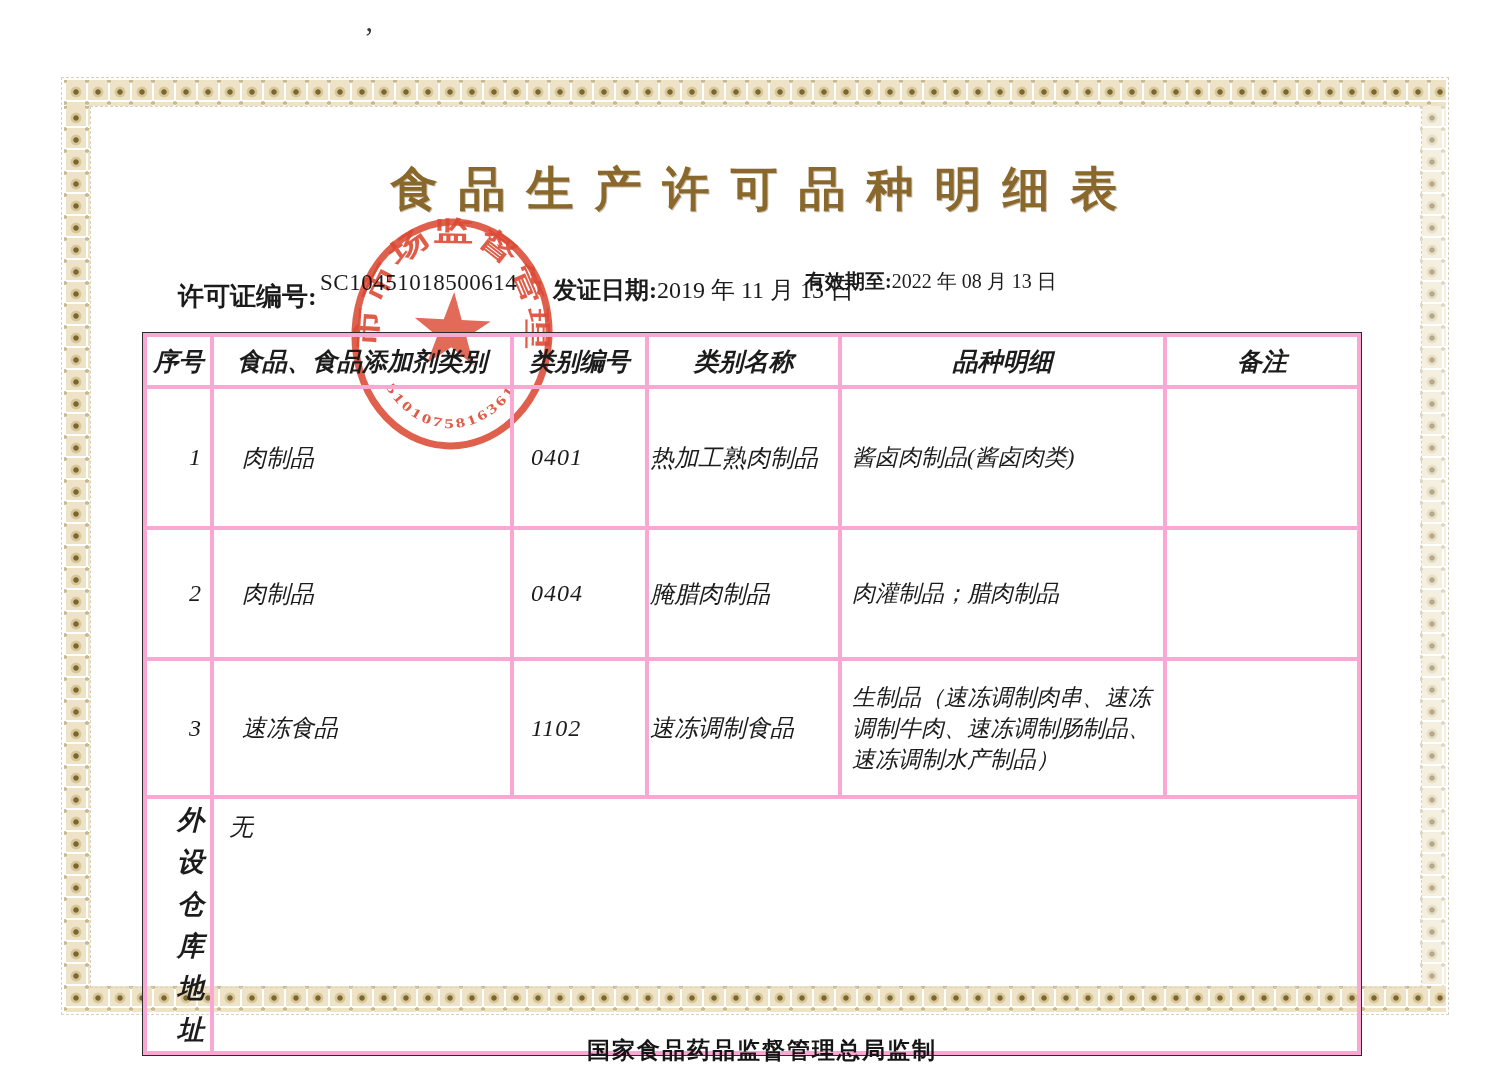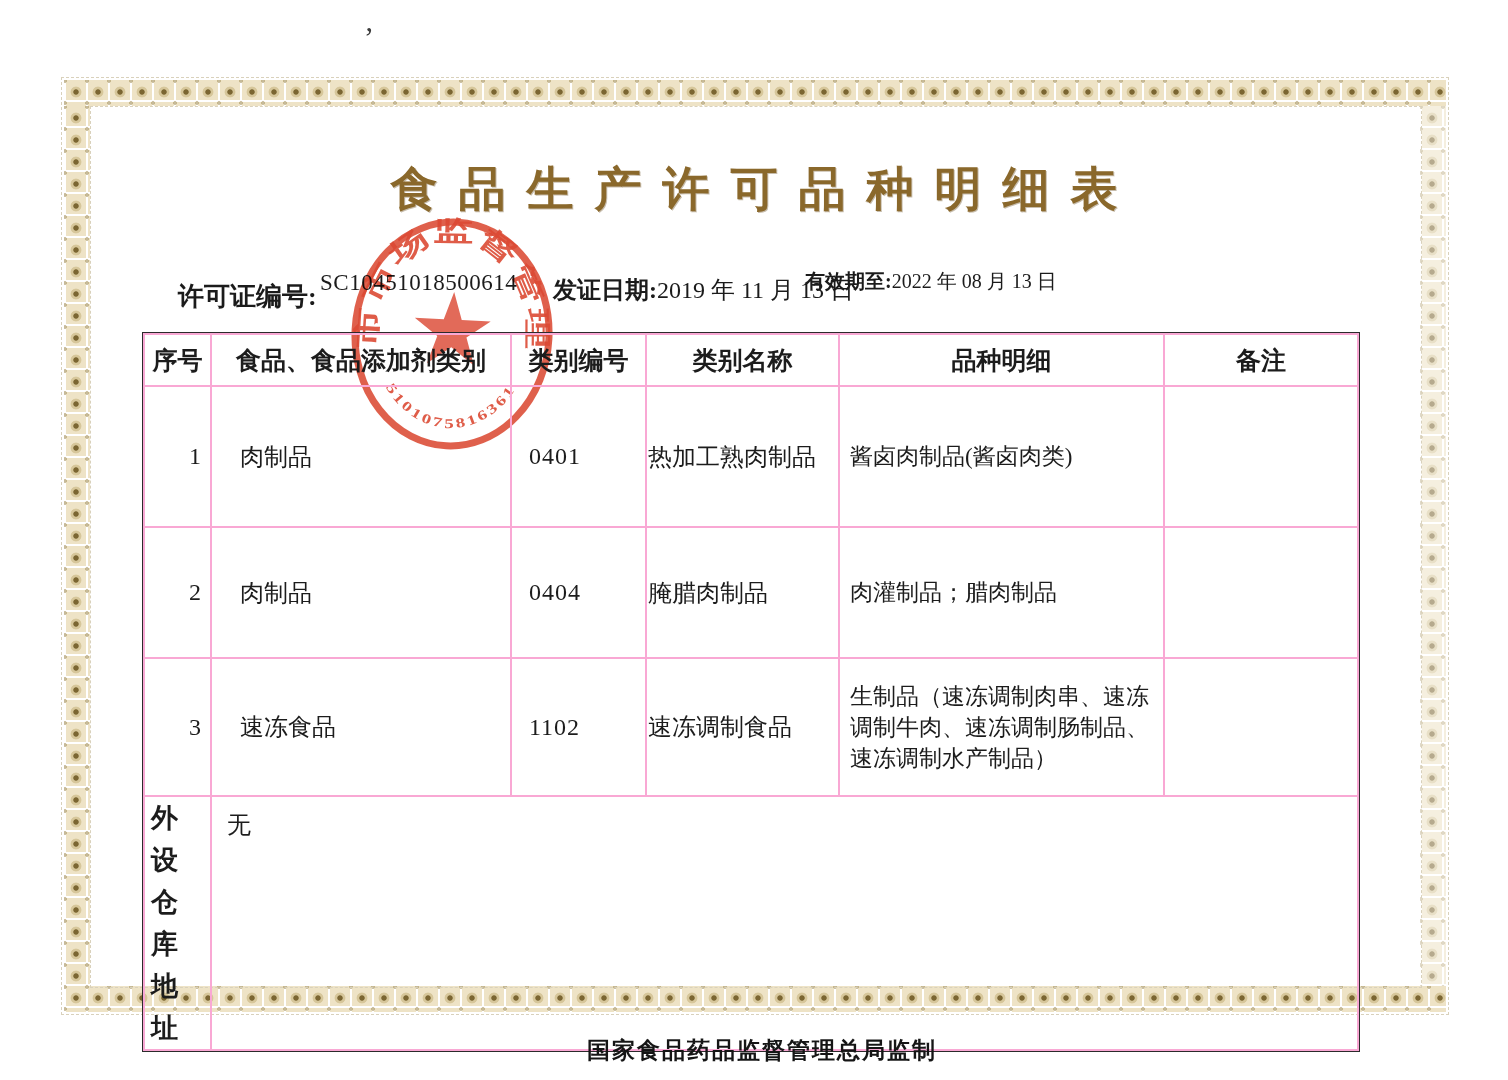--- a/index.html
+++ b/index.html
@@ -43,32 +43,32 @@
   
   .stamp{position:absolute;left:340px;top:214px;width:224px;height:240px;
     mix-blend-mode:multiply;opacity:.9;}
   .stamp text{font-family:"Liberation Serif","DejaVu Serif",serif;}
   
   .detail-table{
     position:absolute;left:143px;top:333px;width:1214px;
     border-collapse:collapse;table-layout:fixed;
     font-size:24px;color:#1c1c1c;
   }
-  .detail-table td,.detail-table th{border:2px solid #f9a8d4;overflow:hidden;}
+  .detail-table td,.detail-table th{border:4px solid #f9a8d4;overflow:hidden;font-style:italic;}
   .detail-table{outline:1px solid #2b2b2b;}
   .detail-table th{font-size:25px;font-weight:bold;text-align:center;vertical-align:middle;padding:0 2px;}
   tr.hdr{height:52px;}
   tr.r1{height:141px;} tr.r2{height:131px;} tr.r3{height:138px;} tr.rw{height:122px;}
   td.no{text-align:right;padding-right:9px;vertical-align:middle;}
   td.cat{padding-left:28px;vertical-align:middle;}
   td.code{padding-left:17px;vertical-align:middle;letter-spacing:1px;}
   td.name{vertical-align:middle;}
   td.detail{padding:6px 8px 6px 10px;vertical-align:middle;line-height:31px;font-size:23px;word-break:break-all;}
   td.remark{}
-  td.wh-label{font-weight:bold;font-size:27px;text-align:left;vertical-align:middle;line-height:42px;word-break:break-all;padding:0 6px;}
+  td.wh-label{font-weight:bold;font-size:27px;text-align:right;vertical-align:middle;line-height:42px;word-break:break-all;padding:0 6px;}
   td.wh-value{vertical-align:top;padding:12px 0 0 15px;}
   
   .footer{position:absolute;left:0;right:0;top:1035px;text-align:center;
     font-size:23px;font-weight:bold;color:#151515;letter-spacing:2px;margin-left:16px;}
   
   .stray{position:absolute;left:364px;top:20px;font-size:30px;color:#3a3a3a;}
 </style>
 </head>
 <body>
 

